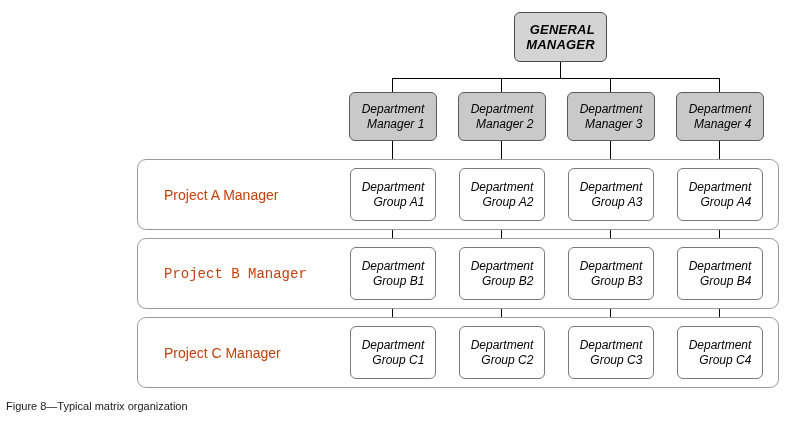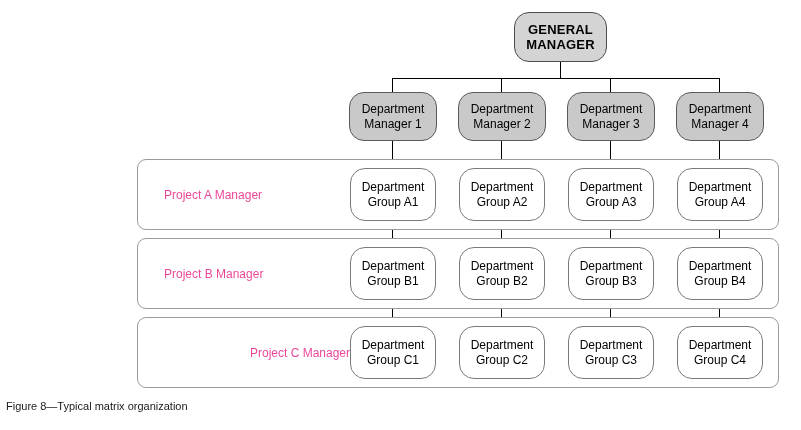--- a/index.html
+++ b/index.html
@@ -17,25 +17,26 @@
     height: 430px;
     overflow: hidden;
     background: #ffffff;
   }
   .node {
     position: absolute;
     box-sizing: border-box;
     display: flex;
     align-items: center;
     justify-content: center;
-    text-align: center;
+    text-align: right;
     line-height: 1.18;
     background: #ffffff;
     border: 1px solid #6f6f6f;
-    border-radius: 15px;
+    border-radius: 6px;
+    font-style: italic;
   }
   .node span {
     display: block;
     white-space: pre-line;
   }
   .gm {
     background: #d4d4d4;
     border: 1px solid #4d4d4d;
     font-weight: bold;
     font-size: 13px;
@@ -56,22 +57,22 @@
     box-sizing: border-box;
     border: 1px solid #9b9b9b;
     border-radius: 9px;
     background: #ffffff;
   }
   .proj-label {
     position: absolute;
     box-sizing: border-box;
     display: flex;
     align-items: center;
-    font-size: 12px;
-    color: #ec4899;
+    font-size: 14px;
+    color: #c2410c;
     padding-left: 14px;
   }
   .line {
     position: absolute;
     background: #000000;
   }
   .vline { width: 1px; }
   .hline { height: 1px; }
   .caption {
     position: absolute;
@@ -136,42 +137,42 @@
   <div class="node group" style="left:568px; top:168px; width:86px; height:53px;">
     <span>Department
 Group A3</span>
   </div>
   <div class="node group" style="left:677px; top:168px; width:86px; height:53px;">
     <span>Department
 Group A4</span>
   </div>
 
   <div class="proj-band" style="left:137px; top:238px; width:642px; height:71px;"></div>
-  <div class="proj-label" style="left:150px; top:238px; width:200px; height:71px;">
+  <div class="proj-label" style="left:150px; top:238px; width:200px; height:71px;font-family:Liberation Mono, monospace;">
     <span>Project B Manager</span>
   </div>
   <div class="node group" style="left:350px; top:247px; width:86px; height:53px;">
     <span>Department
 Group B1</span>
   </div>
   <div class="node group" style="left:459px; top:247px; width:86px; height:53px;">
     <span>Department
 Group B2</span>
   </div>
   <div class="node group" style="left:568px; top:247px; width:86px; height:53px;">
     <span>Department
 Group B3</span>
   </div>
   <div class="node group" style="left:677px; top:247px; width:86px; height:53px;">
     <span>Department
 Group B4</span>
   </div>
 
   <div class="proj-band" style="left:137px; top:317px; width:642px; height:71px;"></div>
-  <div class="proj-label" style="left:150px; top:317px; width:200px; height:71px;justify-content:flex-end;">
+  <div class="proj-label" style="left:150px; top:317px; width:200px; height:71px;">
     <span>Project C Manager</span>
   </div>
   <div class="node group" style="left:350px; top:326px; width:86px; height:53px;">
     <span>Department
 Group C1</span>
   </div>
   <div class="node group" style="left:459px; top:326px; width:86px; height:53px;">
     <span>Department
 Group C2</span>
   </div>

